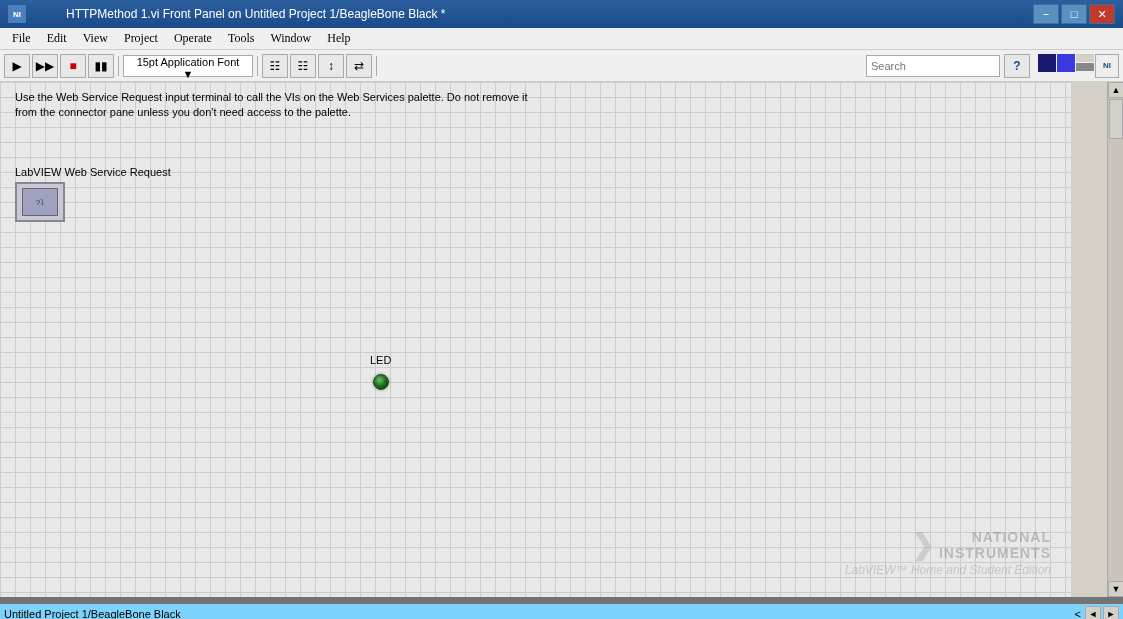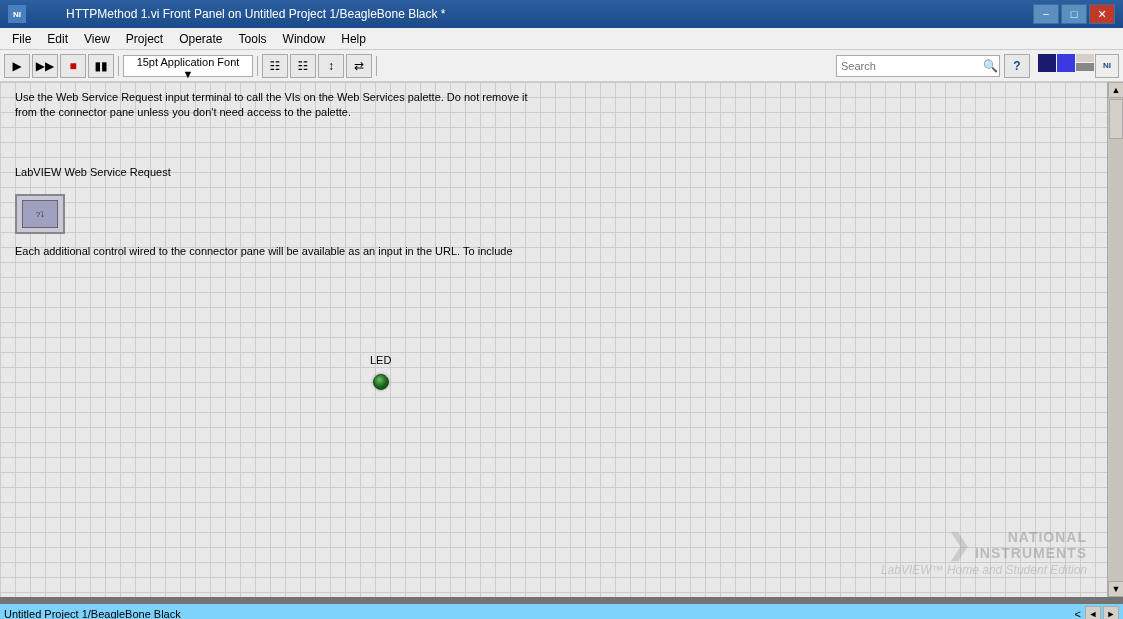--- a/index.html
+++ b/index.html
@@ -34,20 +34,21 @@
       padding: 0 4px;
       border-bottom: 1px solid #ccc;
       font-size: 12px;
     }
     .menu-item {
       padding: 18px 8px;
       cursor: pointer;
       height: 100%;
       display: flex;
       align-items: center;
+      font-family: Liberation Serif, serif;
     }
 
     
     .toolbar {
       background: #f0f0f0;
       height: 32px;
       display: flex;
       align-items: center;
       padding: 0 4px;
       border-bottom: 1px solid #ccc;
@@ -69,31 +70,32 @@
     .search-area {
       flex: 1;
       display: flex;
       align-items: center;
       justify-content: flex-end;
       gap: 4px;
       padding-right: 4px;
     }
     .search-box {
       height: 22px; border: 1px solid #aaa; background: white;
-      display: flex; align-items: center; width: 164px;
+      display: flex; align-items: center; width: 134px;
       padding: 0 4px;
     }
     .search-input {
       border: none; outline: none; font-size: 11px; flex: 1; background: transparent;
     }
 
     
     .main-container {
       display: flex;
       height: calc(619px - 28px - 22px - 32px - 22px);
+      gap: 36px;
     }
 
     
     .canvas-area {
       flex: 1;
       background-image: 
         linear-gradient(to right, #ccc 1px, transparent 1px),
         linear-gradient(to bottom, #ccc 1px, transparent 1px);
       background-size: 15px 15px;
       background-color: #e8e8e8;
@@ -133,21 +135,21 @@
     }
 
     
     .ws-widget {
       position: absolute;
       left: 15px;
       top: 84px;
     }
     .ws-label {
       font-size: 11px;
-      margin-bottom: 16px;
+      margin-bottom: 4px;
     }
     .ws-icon {
       width: 50px; height: 40px;
       border: 2px solid #888;
       background: #c8c8d8;
       display: flex; align-items: center; justify-content: center;
       position: relative;
       font-size: 9px;
     }
     .ws-icon-inner {
@@ -274,21 +276,21 @@
     <div class="ws-widget">
       <div class="ws-label">LabVIEW Web Service Request</div>
       <div class="ws-icon">
         <div class="ws-icon-inner">
           <span>?⤵</span>
         </div>
       </div>
     </div>
 
     <div class="canvas-text" style="left:15px; top:162px; max-width:560px;">
-      <span>Each additional control wired to the connector pane will be available as an input in the URL. To include</span><br>
+      <br>
     </div>
 
     <div class="led-widget">
       <div class="led-label">LED</div>
       <div class="led-indicator"></div>
     </div>
 
     <div class="ni-watermark">
       <div class="ni-logo">
         <div class="ni-logo-arrow" style="font-size:28px;color:#999;">❯</div>

